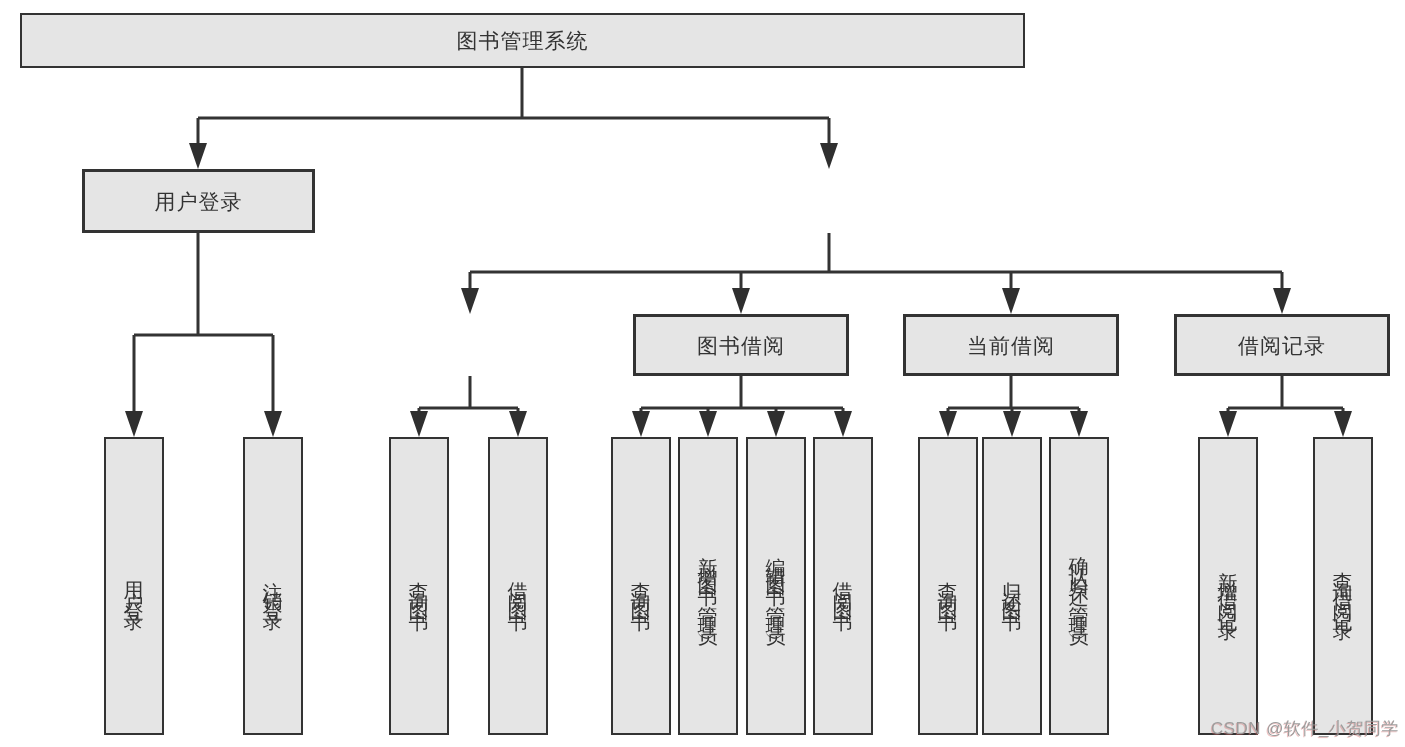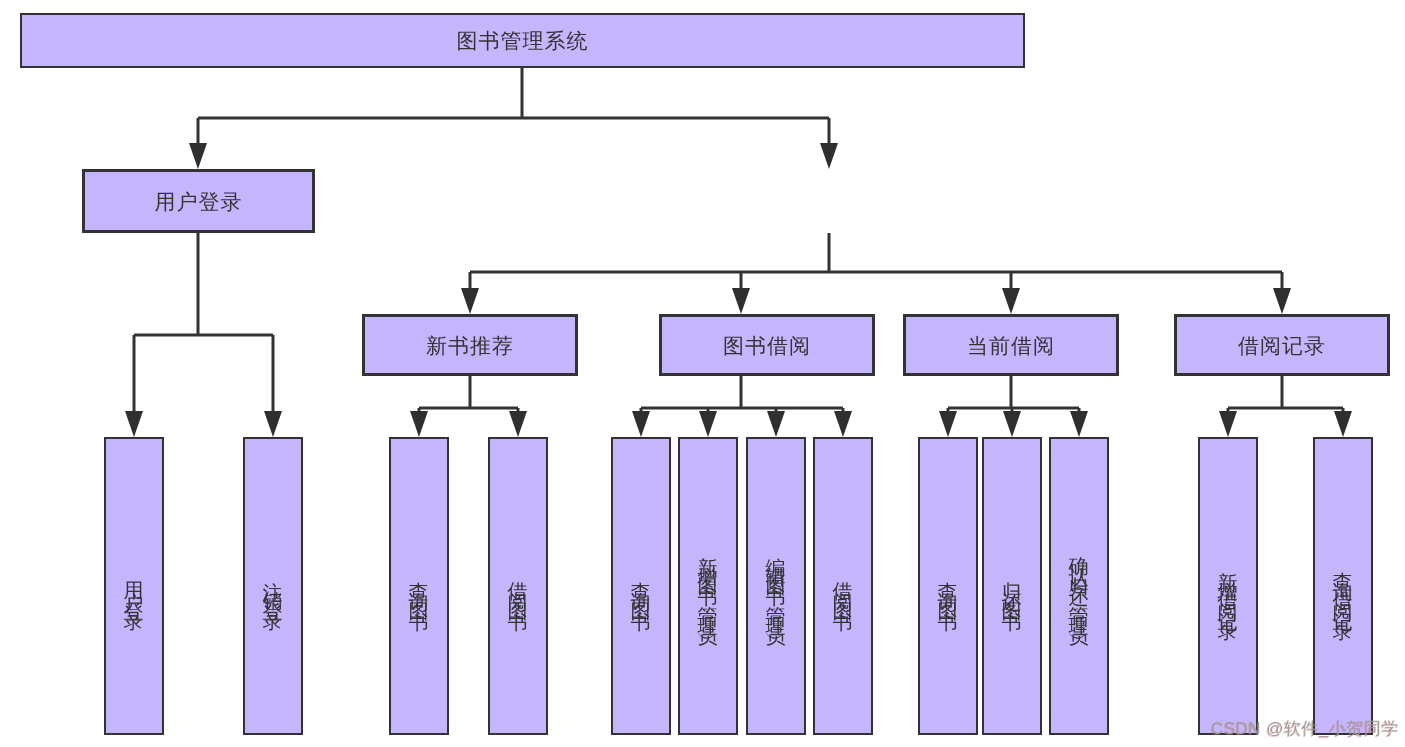--- a/index.html
+++ b/index.html
@@ -16,21 +16,21 @@
     overflow: hidden;
   }
   .wires {
     position: absolute;
     left: 0; top: 0;
     width: 1405px;
     height: 747px;
   }
   .node {
     position: absolute;
-    background: #c4b5fd;
+    background: #e5e5e5;
     border: 3px solid #333333;
     box-sizing: border-box;
     display: flex;
     align-items: center;
     justify-content: center;
     color: #333333;
     font-size: 21px;
     letter-spacing: 1px;
     line-height: 1;
   }
@@ -45,21 +45,21 @@
     top: 437px;
     width: 60px; height: 298px;
     border-width: 2px;
     font-size: 20px;
     letter-spacing: 10px;
     writing-mode: vertical-rl;
   }
   .n-user-login   { left: 82px; }
   .n-book-mgmt    { left: 712px; }
   .n-new-book-rec { left: 362px; }
-  .n-book-borrow  { left: 633px; margin-left: 26px; }
+  .n-book-borrow  { left: 633px; }
   .n-cur-borrow   { left: 903px; }
   .n-borrow-rec   { left: 1174px; text-align: right; }
   .l-user-login     { left: 104px; }
   .l-logout         { left: 243px; }
   .l-query-1        { left: 389px; }
   .l-borrow-1       { left: 488px; }
   .l-query-2        { left: 611px; }
   .l-add-book       { left: 678px; }
   .l-edit-book      { left: 746px; }
   .l-borrow-2       { left: 813px; }
@@ -122,21 +122,20 @@
       <polygon points="1070,411 1088,411 1079,437"></polygon>
       <polygon points="1219,411 1237,411 1228,437"></polygon>
       <polygon points="1334,411 1352,411 1343,437"></polygon>
     </g>
   </svg>
 
   <div class="node root">图书管理系统</div>
 
   <div class="node lvl2 n-user-login">用户登录</div>
 
-  <div class="node lvl3 n-new-book-rec">新书推荐</div>
   <div class="node lvl3 n-book-borrow">图书借阅</div>
   <div class="node lvl3 n-cur-borrow">当前借阅</div>
   <div class="node lvl3 n-borrow-rec">借阅记录</div>
 
   <div class="node leaf l-user-login">用户登录</div>
   <div class="node leaf l-logout">注销登录</div>
 
   <div class="node leaf l-query-1">查询图书</div>
   <div class="node leaf l-borrow-1">借阅图书</div>
 

